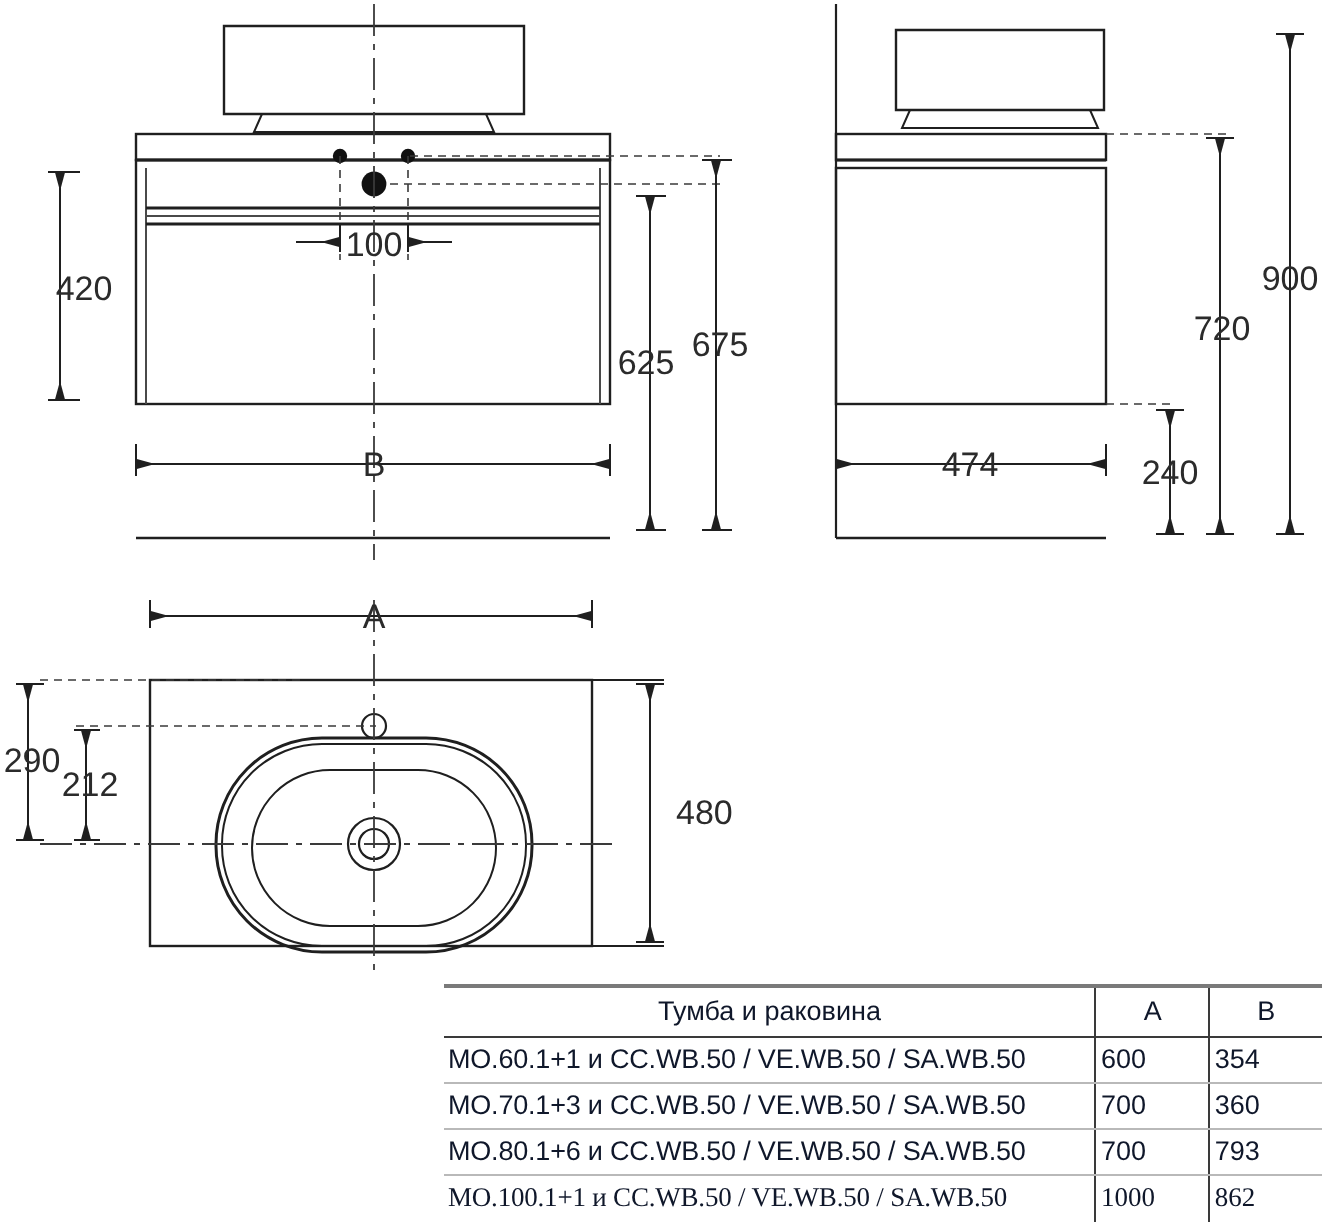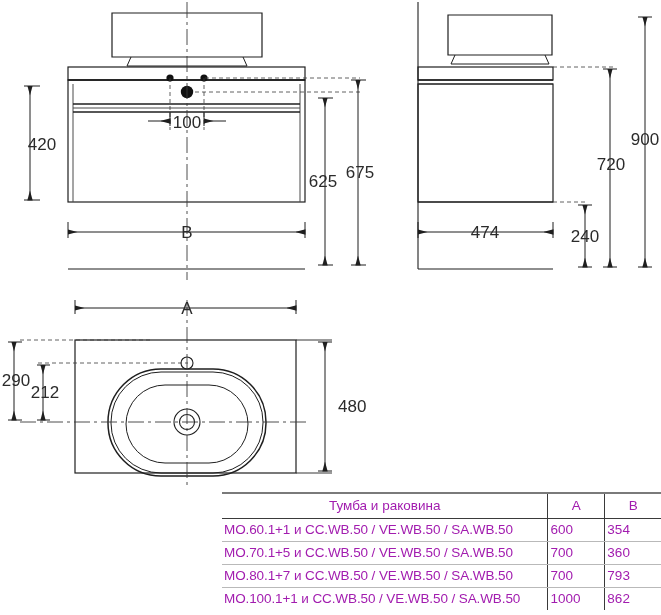--- a/index.html
+++ b/index.html
@@ -6,25 +6,25 @@
   body{width:661px;height:615px;overflow:hidden;
        font-family:"Liberation Sans","DejaVu Sans",sans-serif;color:#1a1a1a;}
   #stage{position:relative;width:661px;height:615px;}
   svg#drawing{position:absolute;left:0;top:0;width:661px;height:615px;}
   .dimtext{font-family:"Liberation Sans","DejaVu Sans",sans-serif;
            font-size:17px;fill:#2b2b2b;}
   
   #spec-table{position:absolute;left:222px;top:492px;width:439px;}
   table{border-collapse:collapse;width:439px;
         font-family:"Liberation Sans","DejaVu Sans",sans-serif;
-        font-size:13.5px;color:#a21caf;}
+        font-size:13.5px;color:#0f172a;}
   thead th{border-top:2px solid #7a7a7a;border-bottom:1px solid #3a3a3a;
            font-weight:normal;padding:4px 2px 5px;text-align:center;}
   tbody td{border-bottom:1px solid #b9b9b9;padding:3px 2px 4px;}
-  tbody tr:last-child td{border-bottom:none;}
+  tbody tr:last-child td{border-bottom:none;font-family:Liberation Serif, serif;}
   th.c-name,td.c-name{width:333px;}
   th.c-a,td.c-a{width:53px;border-left:1px solid #3a3a3a;}
   th.c-b,td.c-b{width:53px;border-left:1px solid #3a3a3a;}
   tbody td.c-name{font-size:13.5px;letter-spacing:-0.1px;}
 </style>
 </head>
 <body>
 
 <div id="stage">
 
@@ -236,26 +236,26 @@
           <th class="c-b">B</th>
         </tr>
       </thead>
       <tbody>
         <tr>
           <td class="c-name">MO.60.1+1 и CC.WB.50 / VE.WB.50 / SA.WB.50</td>
           <td class="c-a">600</td>
           <td class="c-b">354</td>
         </tr>
         <tr>
-          <td class="c-name">MO.70.1+5 и CC.WB.50 / VE.WB.50 / SA.WB.50</td>
+          <td class="c-name">MO.70.1+3 и CC.WB.50 / VE.WB.50 / SA.WB.50</td>
           <td class="c-a">700</td>
           <td class="c-b">360</td>
         </tr>
         <tr>
-          <td class="c-name">MO.80.1+7 и CC.WB.50 / VE.WB.50 / SA.WB.50</td>
+          <td class="c-name">MO.80.1+6 и CC.WB.50 / VE.WB.50 / SA.WB.50</td>
           <td class="c-a">700</td>
           <td class="c-b">793</td>
         </tr>
         <tr>
           <td class="c-name">MO.100.1+1 и CC.WB.50 / VE.WB.50 / SA.WB.50</td>
           <td class="c-a">1000</td>
           <td class="c-b">862</td>
         </tr>
       </tbody>
     </table>

